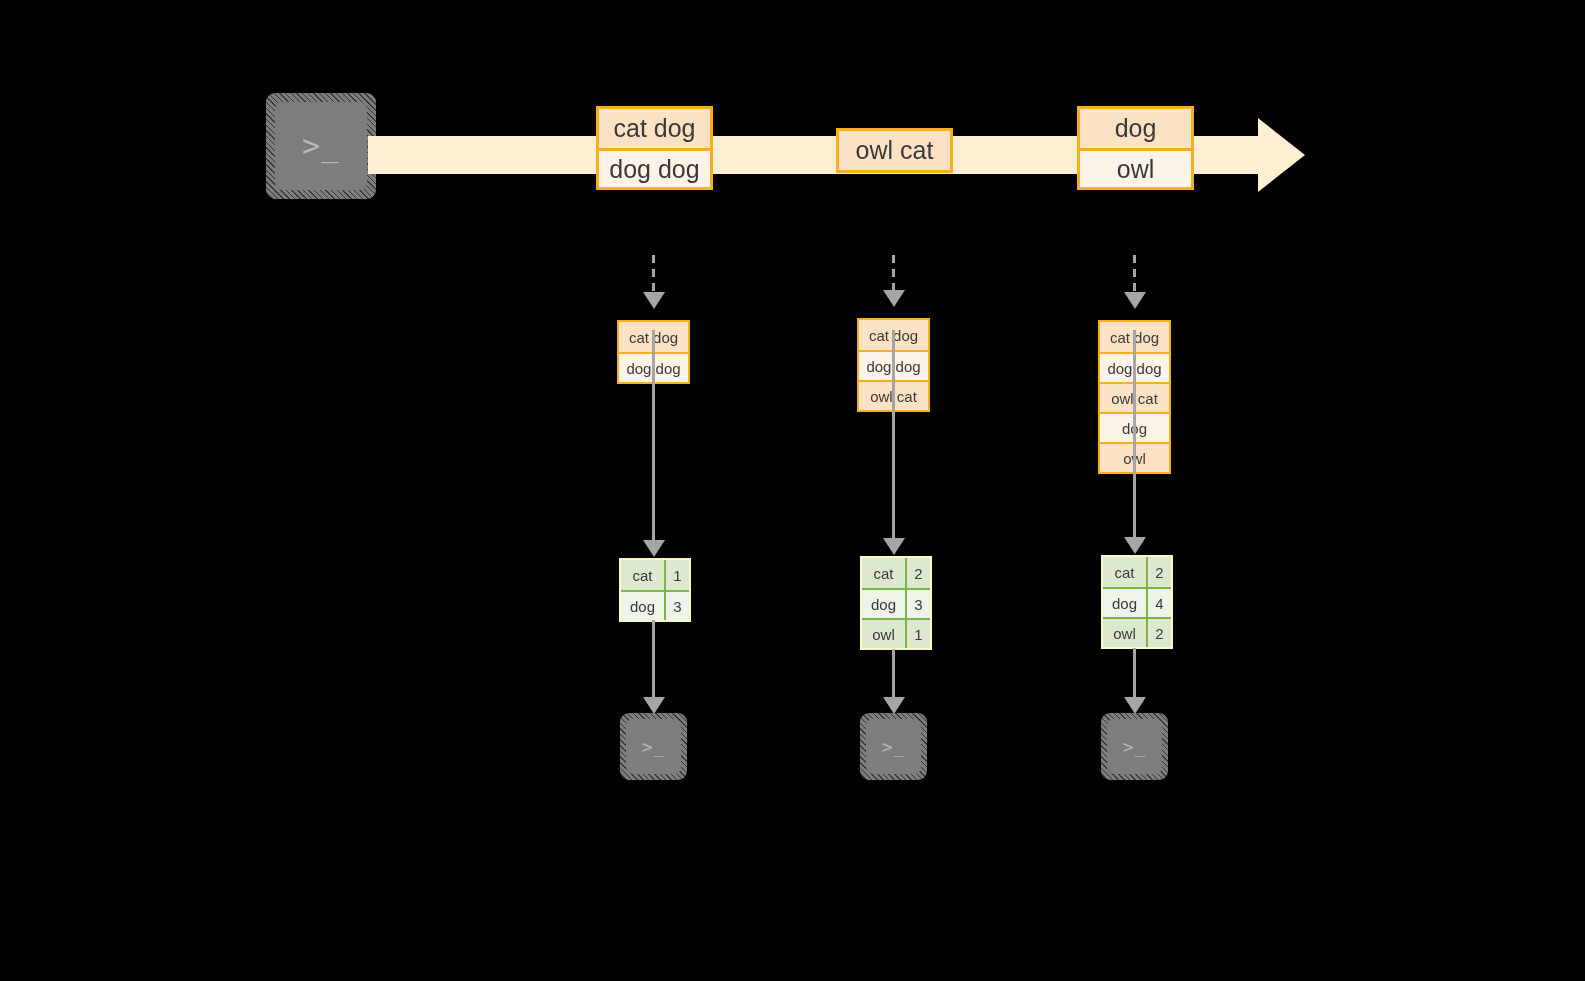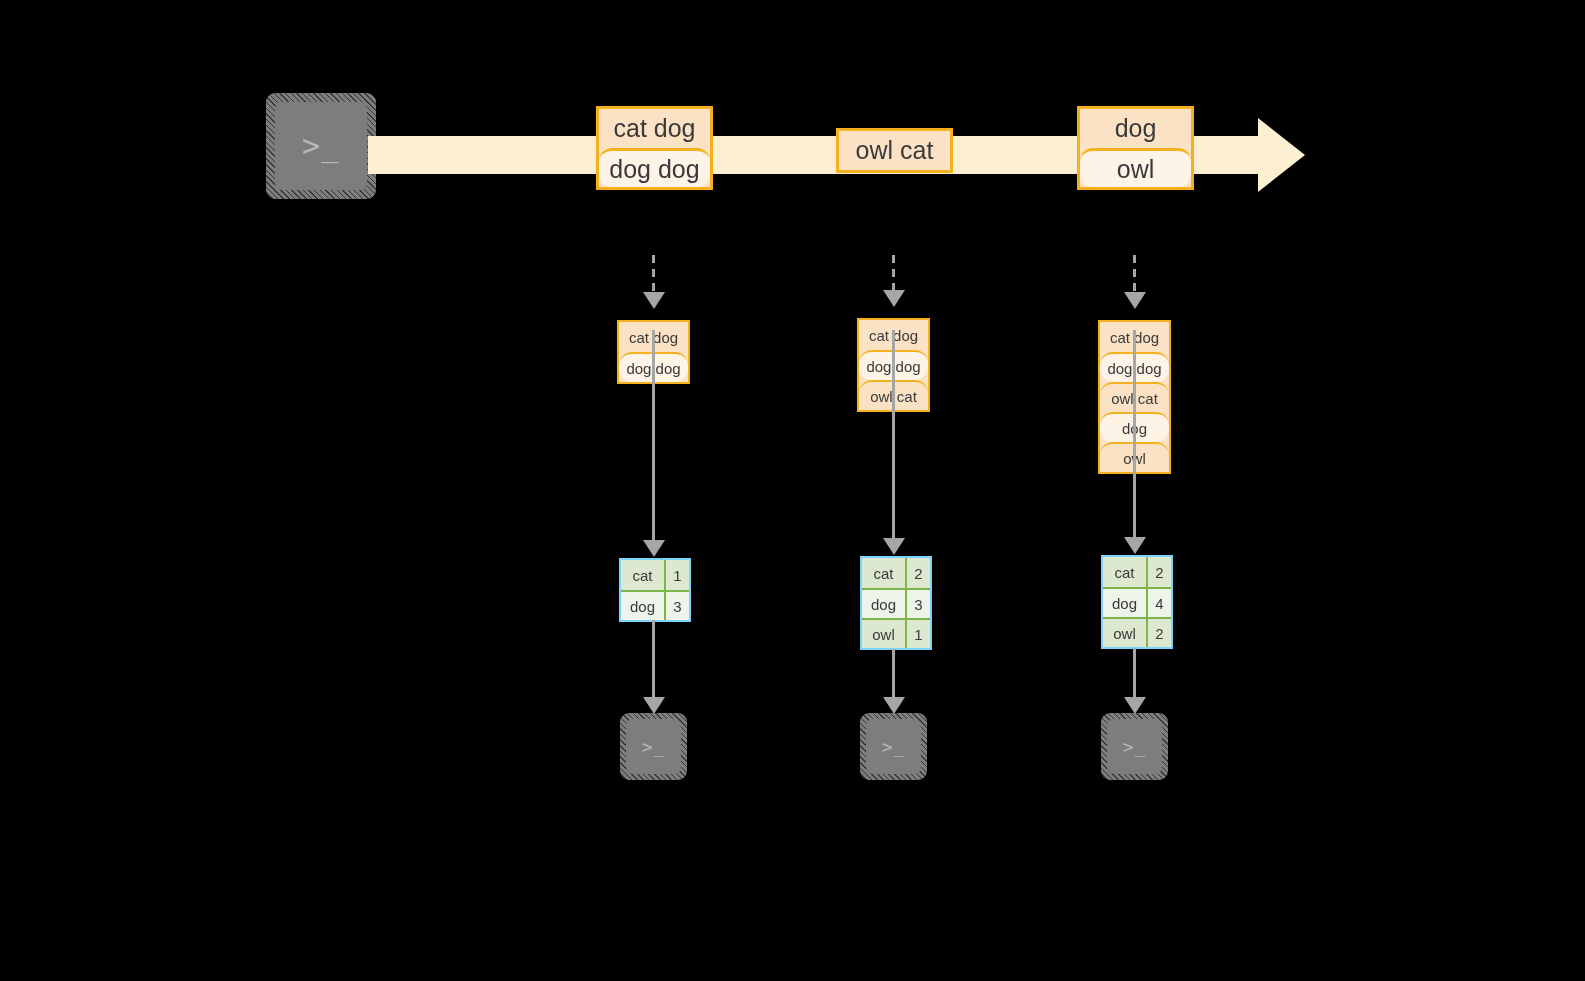--- a/index.html
+++ b/index.html
@@ -73,34 +73,34 @@
   .orow {
     box-sizing: border-box;
     display: flex;
     align-items: center;
     justify-content: center;
     color: #3a3a3a;
     white-space: nowrap;
   }
   .orow.dark  { background: #fce2c4; }
   .orow.light { background: #fdf3e7; }
-  .orow.sep   { border-top: 3px solid #f5b01e; border-radius: 13px; }
+  .orow.sep   { border-top: 3px solid #f5b01e; }
 
   
   .obox.big .orow { height: 39px; font-size: 25px; }
   
   .obox.snap { border-width: 2px; }
   .obox.snap .orow { height: 30px; font-size: 15px; }
   .obox.snap .orow.sep { border-top: 2px solid #f5b01e; }
 
   
   .gtable {
     position: absolute;
     box-sizing: border-box;
-    border: 2px solid #7dd3fc;
+    border: 2px solid #fef9c3;
     border-collapse: collapse;
   }
   .grow {
     display: flex;
     height: 30px;
     box-sizing: border-box;
   }
   .grow.sep { border-top: 2px solid #7db54a; }
   .gcell {
     box-sizing: border-box;

